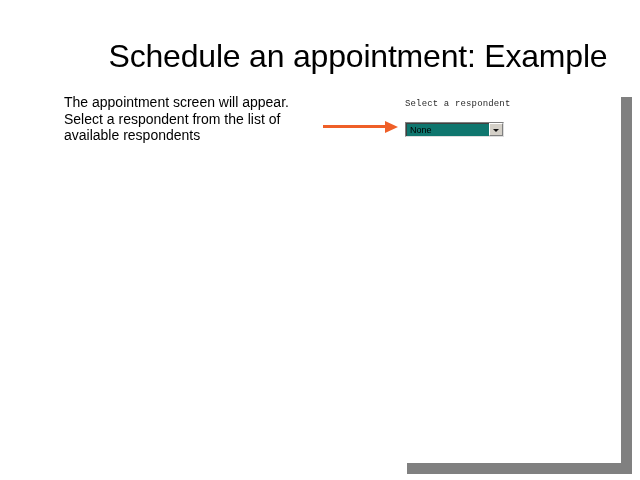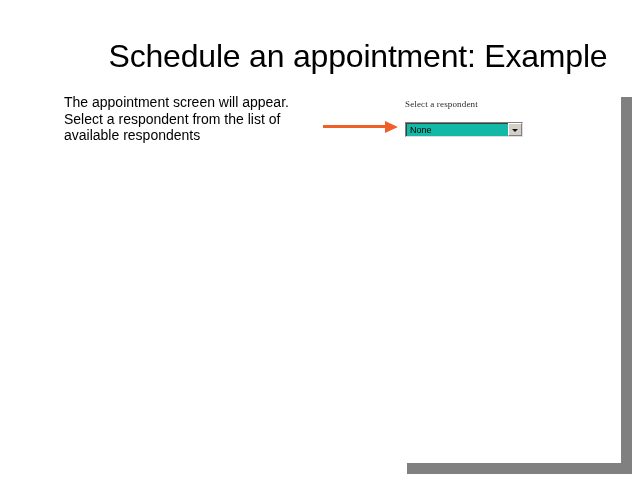--- a/index.html
+++ b/index.html
@@ -49,34 +49,34 @@
     position: absolute;
     left: 366px;
     top: 99px;
     width: 102px;
     height: 40px;
   }
   #combo-label {
     position: absolute;
     left: 1px;
     top: 0px;
-    font-family: Liberation Serif, serif;
+    font-family: Liberation Mono, monospace;
     font-size: 9px;
     color: #2b2b2b;
     white-space: nowrap;
     letter-spacing: 0.15px;
   }
   #combobox {
     position: absolute;
     left: 1px;
     top: 23px;
-    width: 118px;
+    width: 99px;
     height: 15px;
     box-sizing: border-box;
-    background: #14b8a6;
+    background: #0f766e;
     border-top: 1px solid #808080;
     border-left: 1px solid #808080;
     border-right: 1px solid #dedede;
     border-bottom: 1px solid #dedede;
     box-shadow: inset 1px 1px 0 #404040;
   }
   #combo-value {
     position: absolute;
     left: 4px;
     top: 1px;

